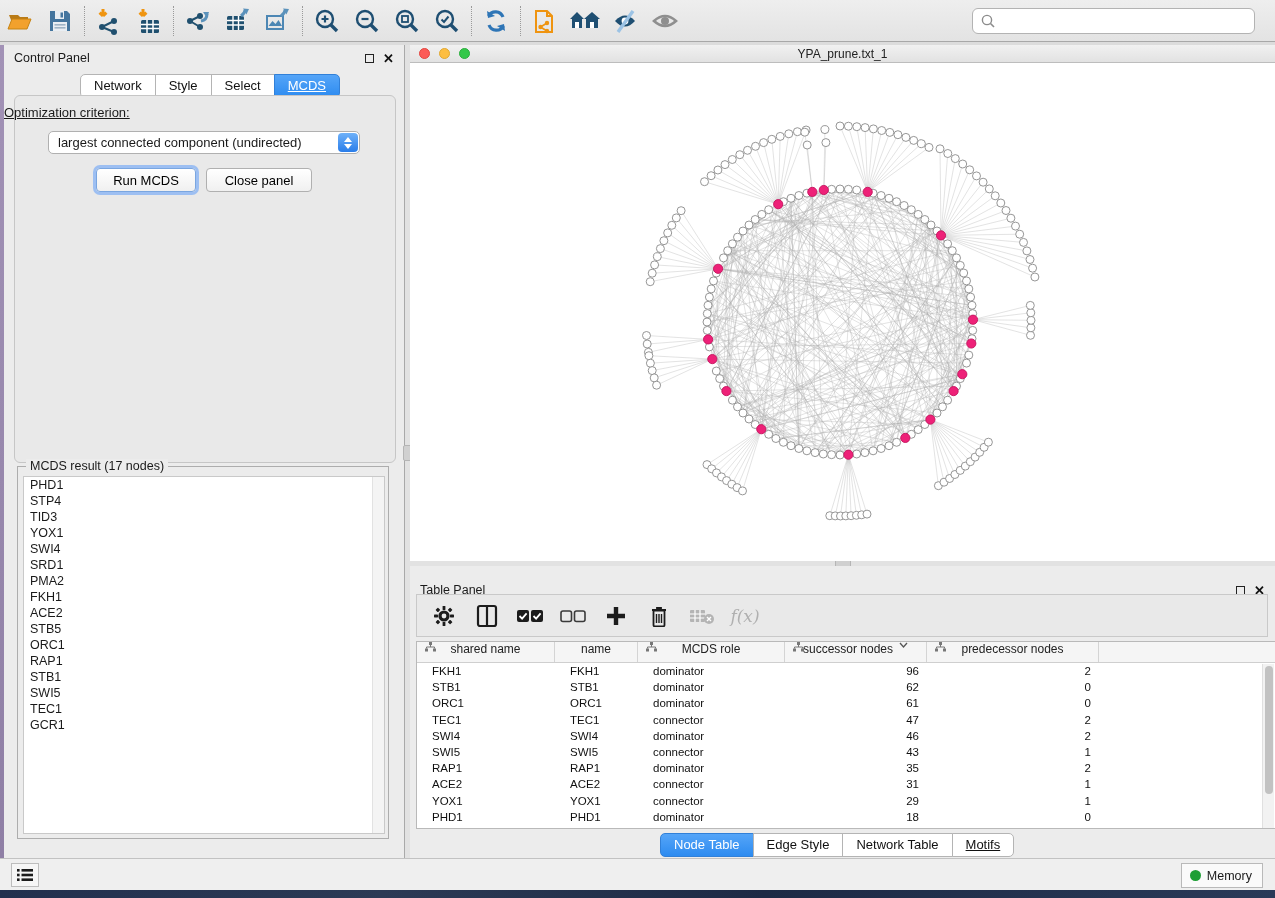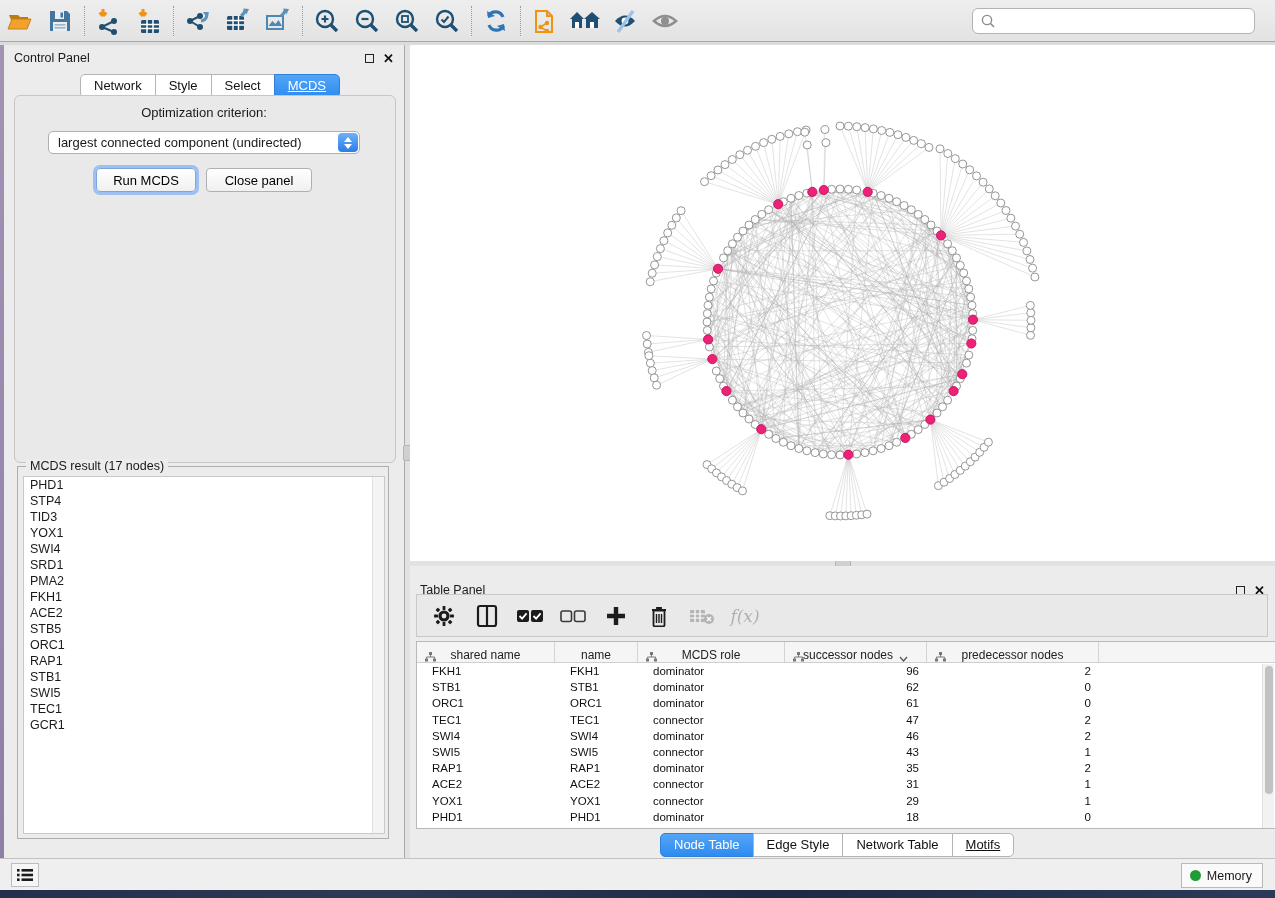--- a/index.html
+++ b/index.html
@@ -23,21 +23,21 @@
   .panel-icons { margin-left:auto; display:flex; gap:9px; align-items:center; }
   .float-icon { width:9px; height:9px; border:1.5px solid #222; display:inline-block; }
   .close-icon { font-size:13px; font-weight:bold; color:#111; line-height:9px; }
   .seg-tabs { position:absolute; display:flex; }
   .seg-tab { background:#fff; border:1px solid #b4b4b4; margin-left:-1px; padding:3px 13px 4px; font-size:13px; color:#111; white-space:nowrap; }
   .seg-tab:first-child { border-radius:5px 0 0 5px; margin-left:0; }
   .seg-tab:last-child  { border-radius:0 5px 5px 0;text-decoration:underline; }
   .seg-tab.active { background:linear-gradient(#55a5f8,#2d8bf0); border-color:#3180d8; color:#fff; }
   .cp-tabs { left:76px; top:29px; }
   .cp-box { position:absolute; left:10px; top:50px; width:382px; height:368px; background:#e9e9e9; border:1px solid #c6c6c6; border-radius:6px; }
-  .opt-label { position:absolute; left:0; top:60px; width:100%; text-align:center; font-size:13px; }
+  .opt-label { position:absolute; left:0; top:60px; width:100%; font-size:13px;text-decoration:underline; }
   .dd { position:absolute; left:44px; top:86px; width:312px; height:23px; background:#fff; border:1px solid #b0b0b0; border-radius:5px; display:flex; align-items:center; padding-left:9px; font-size:13px; }
   .dd-spin { position:absolute; right:1px; top:1px; width:20px; height:19px; border-radius:4px; background:linear-gradient(#6eb1f9,#2a7de9); display:flex; flex-direction:column; align-items:center; justify-content:center; gap:2px; }
   .dd-spin svg { display:block; }
   .btn { position:absolute; height:24px; background:linear-gradient(#ffffff,#f0f0f0); border:1px solid #b0b0b0; border-radius:4px; font-size:13px; display:flex; align-items:center; justify-content:center; }
   .btn-run { left:92px; top:123px; width:100px; box-shadow:0 0 0 3px rgba(106,164,248,.6); border-color:#7aa6e0; }
   .btn-closepanel { left:202px; top:123px; width:106px; }
   .result-fieldset { position:absolute; left:13px; top:421px; width:372px; height:373px; border:1px solid #adadad; background:#ececec; }
   .result-legend { position:absolute; left:8px; top:-8px; background:#ececec; padding:0 4px; font-size:12.5px; }
   .result-list { position:absolute; left:5px; top:9px; width:362px; height:358px; background:#fff; border:1px solid #c9c9c9; overflow:hidden; }
   .result-scroll { position:absolute; right:0; top:0; width:12px; height:100%; background:#f4f4f4; border-left:1px solid #e2e2e2; }
@@ -61,21 +61,21 @@
   .net-canvas { position:absolute; left:0; top:19px; width:865px; height:497px; background:#fff; }
 
   
   .table-panel { position:absolute; left:410px; top:566px; width:865px; height:292px; background:#ececec; }
   .tp-header { position:absolute; left:0; top:12px; width:100%; height:24px; display:flex; align-items:center; padding:0 10px; font-size:12.5px;text-align:right; }
   .tp-toolbar { position:absolute; left:6px; top:28px; width:852px; height:43px; background:#e9e9e9; border:1px solid #c9c9c9; display:flex; align-items:center; gap:17px; padding-left:14px; }
   .tt-btn { display:flex; align-items:center; justify-content:center; width:26px; height:28px; }
   .fx { font-family:"DejaVu Serif", serif; font-style:italic; font-size:17px; color:#b0b0b0; }
   .tbl { position:absolute; left:6px; top:75px; width:860px; height:188px; background:#fff; border:1px solid #b9b9b9; }
   .tbl-head { display:flex; height:21px; background:#f5f5f5; border-bottom:1px solid #cfcfcf; }
-  .th { position:relative; display:flex; align-items:flex-end; justify-content:center; border-right:1px solid #d4d4d4; font-size:12px; color:#222; }
+  .th { position:relative; display:flex; align-items:flex-start; justify-content:center; border-right:1px solid #d4d4d4; font-size:12px; color:#222; }
   .th .colicon { position:absolute; left:8px; }
   .th .sort { margin-left:6px; color:#555; }
   .tbl-body { position:relative; }
   .tr { display:flex; height:16.2px; align-items:center; }
   .td { font-size:11.5px; color:#111; overflow:hidden; white-space:nowrap; }
   .td.l { padding-left:15px; text-align:left; }
   .td.r { padding-right:8px; text-align:right; }
   .tbl-scroll { position:absolute; right:1px; top:22px; width:12px; height:164px; background:#f2f2f2; border-left:1px solid #e0e0e0; }
   .tbl-thumb { position:absolute; left:1.5px; top:2px; width:8px; height:128px; background:#c2c2c2; border-radius:4px; }
   .tp-tabs { left:250px; top:267px; }
@@ -292,20 +292,28 @@
   </div>
 
   <div class="vsplit">
       <div class="grip"></div>
     </div>
   <div class="hsplit">
       <div class="grip"></div>
     </div>
 
   <div class="net-window">
+    <div class="net-titlebar">
+      <div class="traffic">
+        <span class="light red"></span>
+        <span class="light yellow"></span>
+        <span class="light green"></span>
+      </div>
+      <div class="net-title">YPA_prune.txt_1</div>
+    </div>
     <div class="net-canvas">
       <svg id="net-svg" width="865" height="497" viewBox="0 0 865 497">
           <g stroke="#b0b0b0" stroke-width="0.65" stroke-opacity="0.55">
             <line x1="486.6" y1="378.3" x2="297.3" y2="266.4"></line>
             <line x1="550.3" y1="201.4" x2="297.0" y2="258.0"></line>
             <line x1="322.4" y1="336.2" x2="313.5" y2="193.9"></line>
             <line x1="301.2" y1="224.9" x2="486.6" y2="378.3"></line>
             <line x1="322.4" y1="179.8" x2="358.7" y2="370.3"></line>
             <line x1="365.9" y1="374.5" x2="508.2" y2="150.4"></line>
             <line x1="501.3" y1="145.7" x2="430.0" y2="125.0"></line>

